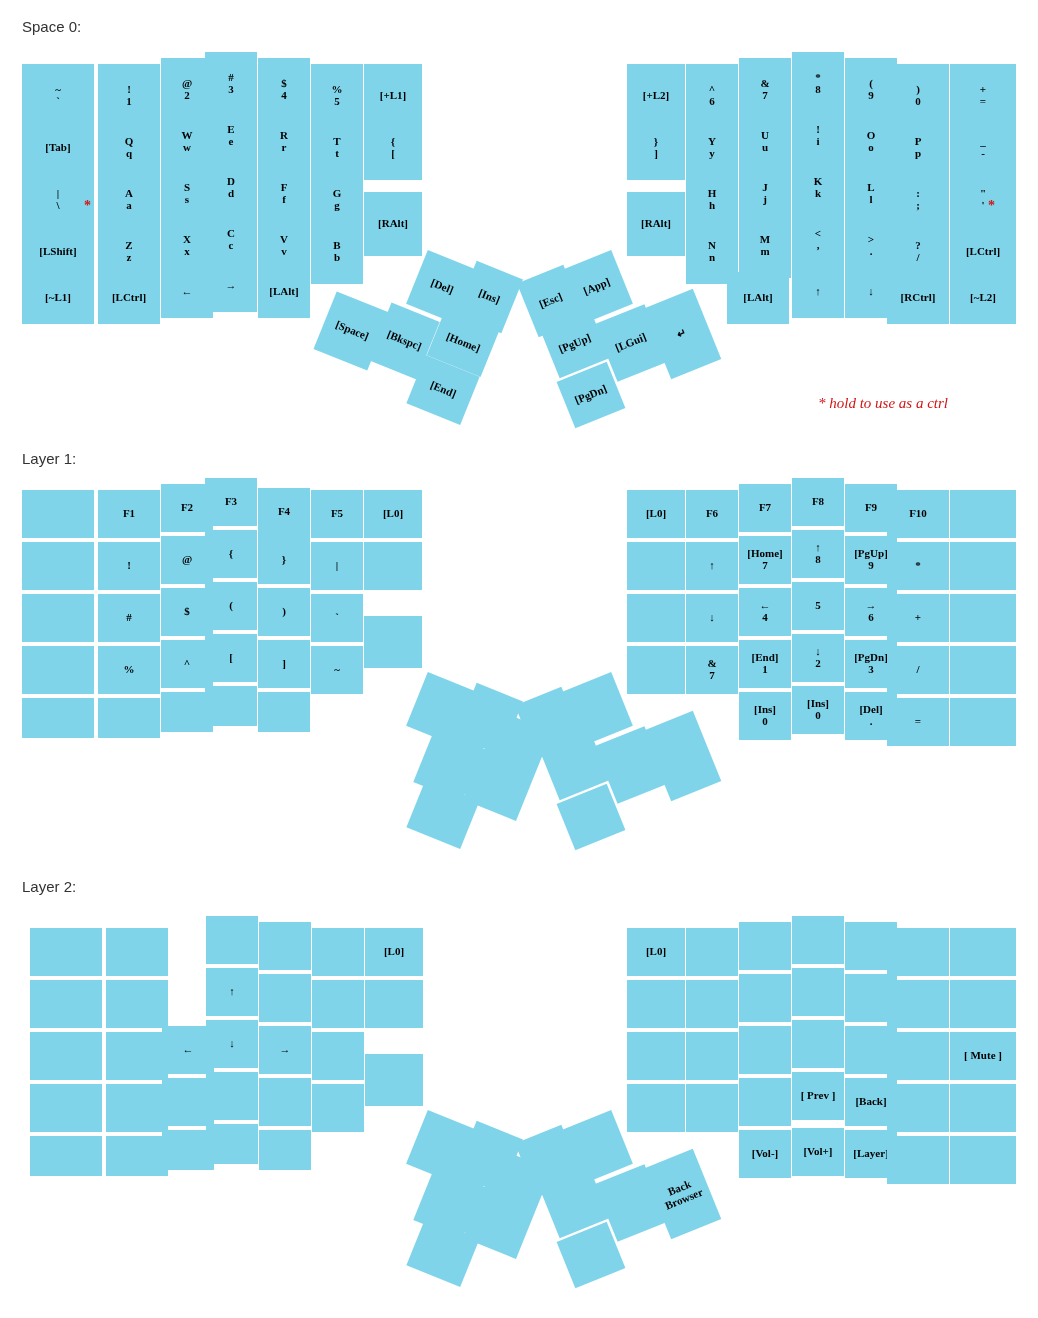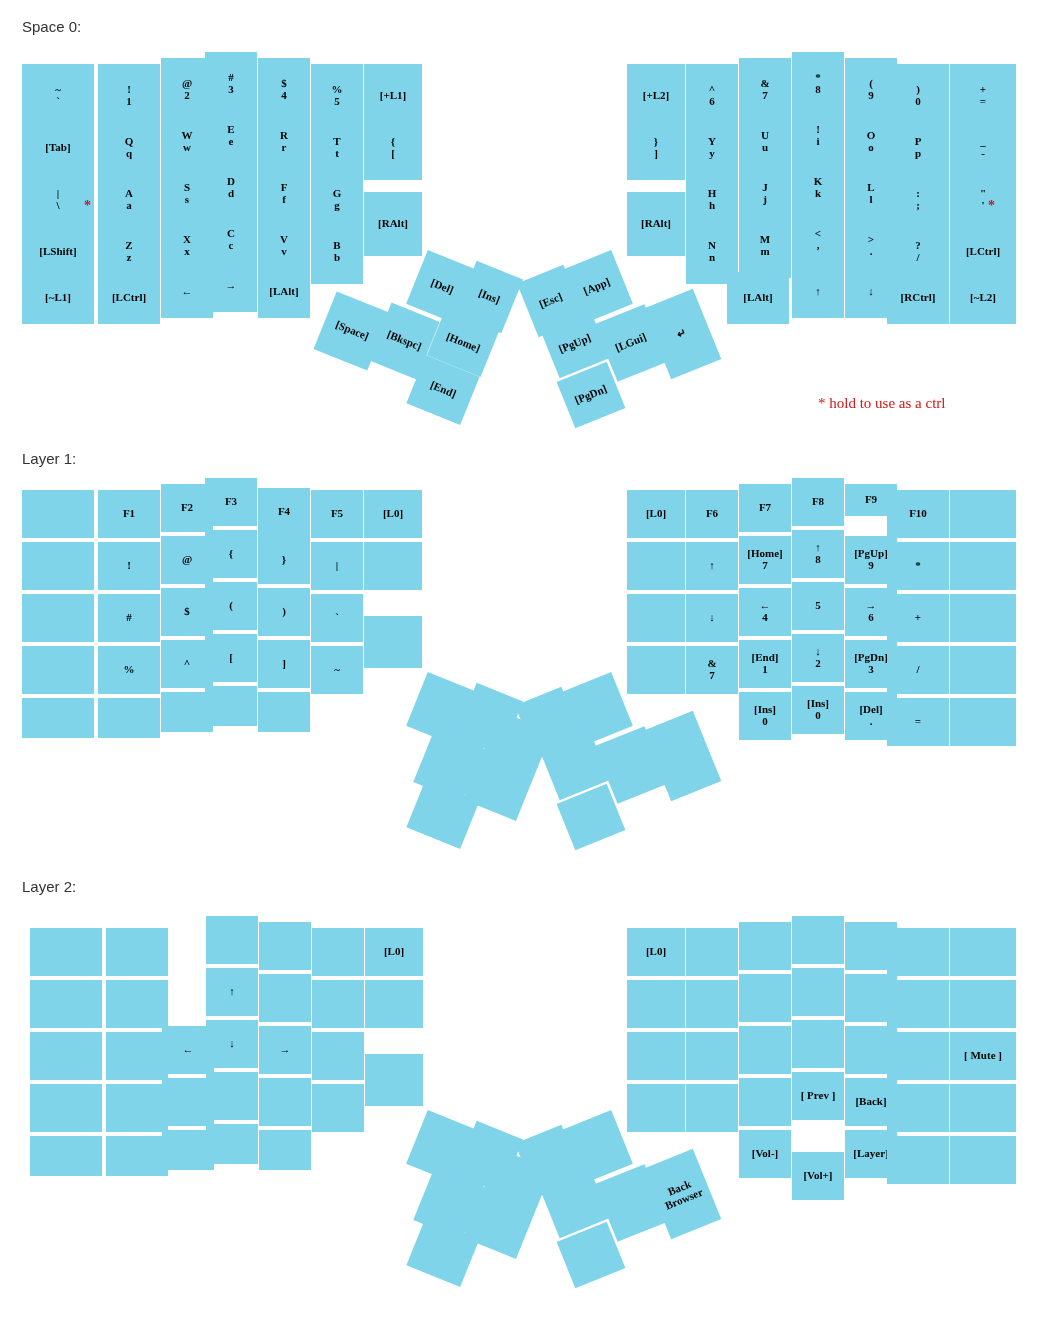--- a/index.html
+++ b/index.html
@@ -433,21 +433,21 @@
     </div>
     <div class="key" style="left: 686px; top: 490px; width: 52px; height: 48px;">
       <span class="lines">F6</span>
     </div>
     <div class="key" style="left: 739px; top: 484px; width: 52px; height: 48px;">
       <span class="lines">F7</span>
     </div>
     <div class="key" style="left: 792px; top: 478px; width: 52px; height: 48px;">
       <span class="lines">F8</span>
     </div>
-    <div class="key" style="left: 845px; top: 484px; width: 52px; height: 32px; text-align: right;">
+    <div class="key" style="left: 845px; top: 484px; width: 52px; height: 48px; text-align: right;">
       <span class="lines">F9</span>
     </div>
     <div class="key" style="left: 887px; top: 490px; width: 62px; height: 48px;">
       <span class="lines">F10</span>
     </div>
     <div class="key" style="left: 950px; top: 490px; width: 66px; height: 48px;">
       <span class="lines"></span>
     </div>
     <div class="key" style="left: 627px; top: 542px; width: 58px; height: 48px;">
       <span class="lines"></span>
@@ -746,30 +746,30 @@
     </div>
     <div class="key" style="left: 887px; top: 1084px; width: 62px; height: 48px;">
       <span class="lines"></span>
     </div>
     <div class="key" style="left: 950px; top: 1084px; width: 66px; height: 48px;">
       <span class="lines"></span>
     </div>
     <div class="key" style="left: 739px; top: 1130px; width: 52px; height: 48px;">
       <span class="lines">[Vol-]</span>
     </div>
-    <div class="key" style="left: 792px; top: 1152px; width: 52px; height: 48px;">
+    <div class="key" style="left: 792px; top: 1128px; width: 52px; height: 48px;">
       <span class="lines">[Vol+]</span>
     </div>
     <div class="key" style="left: 845px; top: 1130px; width: 52px; height: 48px;">
       <span class="lines">[Layer]</span>
     </div>
     <div class="key" style="left: 887px; top: 1136px; width: 62px; height: 48px;">
       <span class="lines"></span>
     </div>
     <div class="key" style="left: 950px; top: 1136px; width: 66px; height: 48px;">
       <span class="lines"></span>
     </div>
   </div>
 
-<div class="note" style="left:818px;top:395px;">* hold to use as a ctrl</div>
+<div class="note" style="left:818px;top:395px;font-style:italic;">* hold to use as a ctrl</div>
 
 <div class="ast" style="left: 84px; top: 198px;">*</div>
 <div class="ast" style="left: 988px; top: 198px;">*</div>
 
 </body></html>

